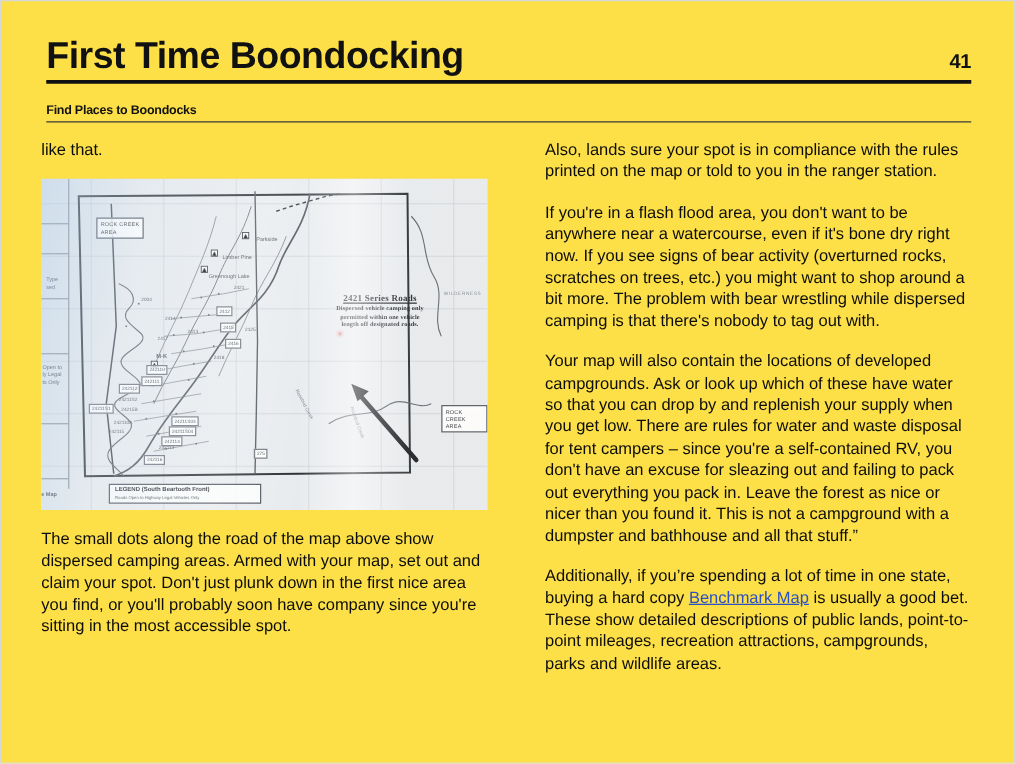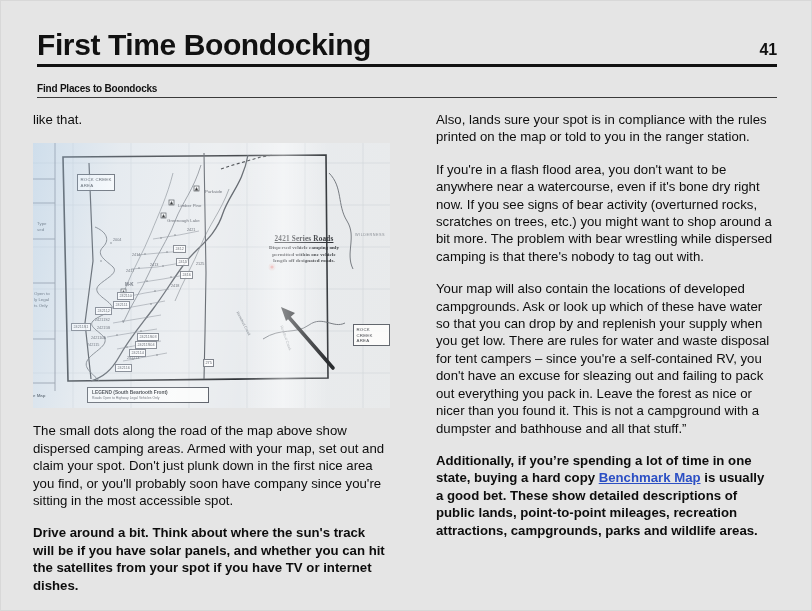--- a/index.html
+++ b/index.html
@@ -9,21 +9,21 @@
     background: #ffffff;
   }
   body {
     font-family: "Liberation Sans", sans-serif;
     -webkit-font-smoothing: antialiased;
   }
   .page {
     position: relative;
     width: 812px;
     height: 611px;
-    background: #e5e5e5;
+    background: #fde047;
     box-sizing: border-box;
     border: 1px solid #d8d8d8;
     overflow: hidden;
   }
 
   
   .header {
     position: absolute;
     left: 36px;
     top: 28px;
@@ -81,21 +81,21 @@
   .col {
     width: 357px;
   }
   p.body {
     font-size: 13.2px;
     line-height: 17.4px;
     color: #0d0d0d;
     margin: 0 0 15px 0;
     font-family: "Liberation Sans", sans-serif;
   }
-  p.body:last-child { margin-bottom: 0; font-weight: bold; }
+  p.body:last-child { margin-bottom: 0; }
   .link {
     color: #2b4fc4;
     text-decoration: underline;
     cursor: pointer;
   }
 
   
   .map-figure {
     width: 357px;
     height: 265px;
@@ -402,21 +402,20 @@
             <span class="legend-title">LEGEND (South Beartooth Front)</span>
             <span class="legend-sub">Roads Open to Highway Legal Vehicles Only</span>
           </div>
 
           <div class="glare"></div>
           <div class="vstripe"></div>
         </div>
       </div>
 
       <p class="body">The small dots along the road of the map above show dispersed camping areas. Armed with your map, set out and claim your spot. Don't just plunk down in the first nice area you find, or you'll probably soon have company since you're sitting in the most accessible spot.</p>
-      <p class="body">Drive around a bit. Think about where the sun's track will be if you have solar panels, and whether you can hit the satellites from your spot if you have TV or internet dishes.</p>
     </div>
 
     <div class="col">
       <p class="body">Also, lands sure your spot is in compliance with the rules printed on the map or told to you in the ranger station.</p>
       <p class="body">If you're in a flash flood area, you don't want to be anywhere near a watercourse, even if it's bone dry right now. If you see signs of bear activity (overturned rocks, scratches on trees, etc.) you might want to shop around a bit more. The problem with bear wrestling while dispersed camping is that there's nobody to tag out with.</p>
       <p class="body">Your map will also contain the locations of developed campgrounds. Ask or look up which of these have water so that you can drop by and replenish your supply when you get low. There are rules for water and waste disposal for tent campers – since you're a self-contained RV, you don't have an excuse for sleazing out and failing to pack out everything you pack in.  Leave the forest as nice or nicer than you found it. This is not a campground with a dumpster and bathhouse and all that stuff.”</p>
       <p class="body"><span>Additionally, if you’re spending a lot of time in one state, buying a hard copy </span><a class="link" href="#">Benchmark Map</a><span> is usually a good bet. These show detailed descriptions of public lands, point-to-point mileages, recreation attractions, campgrounds, parks and wildlife areas.</span></p>
     </div>
 
   </div>

